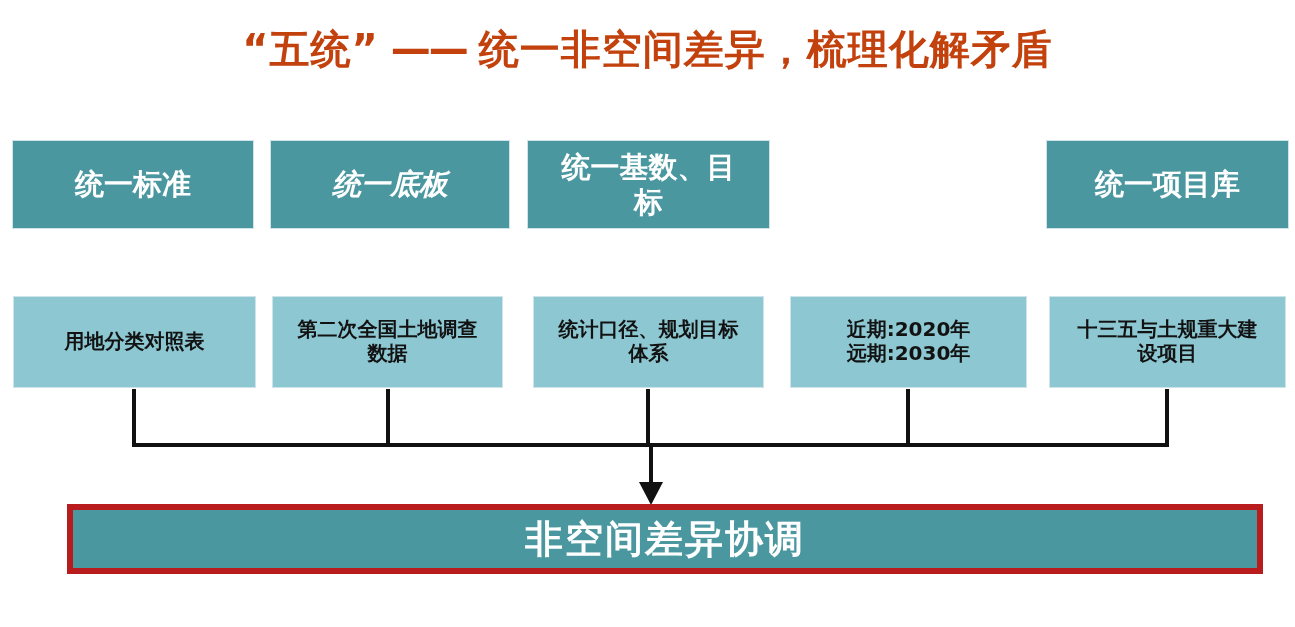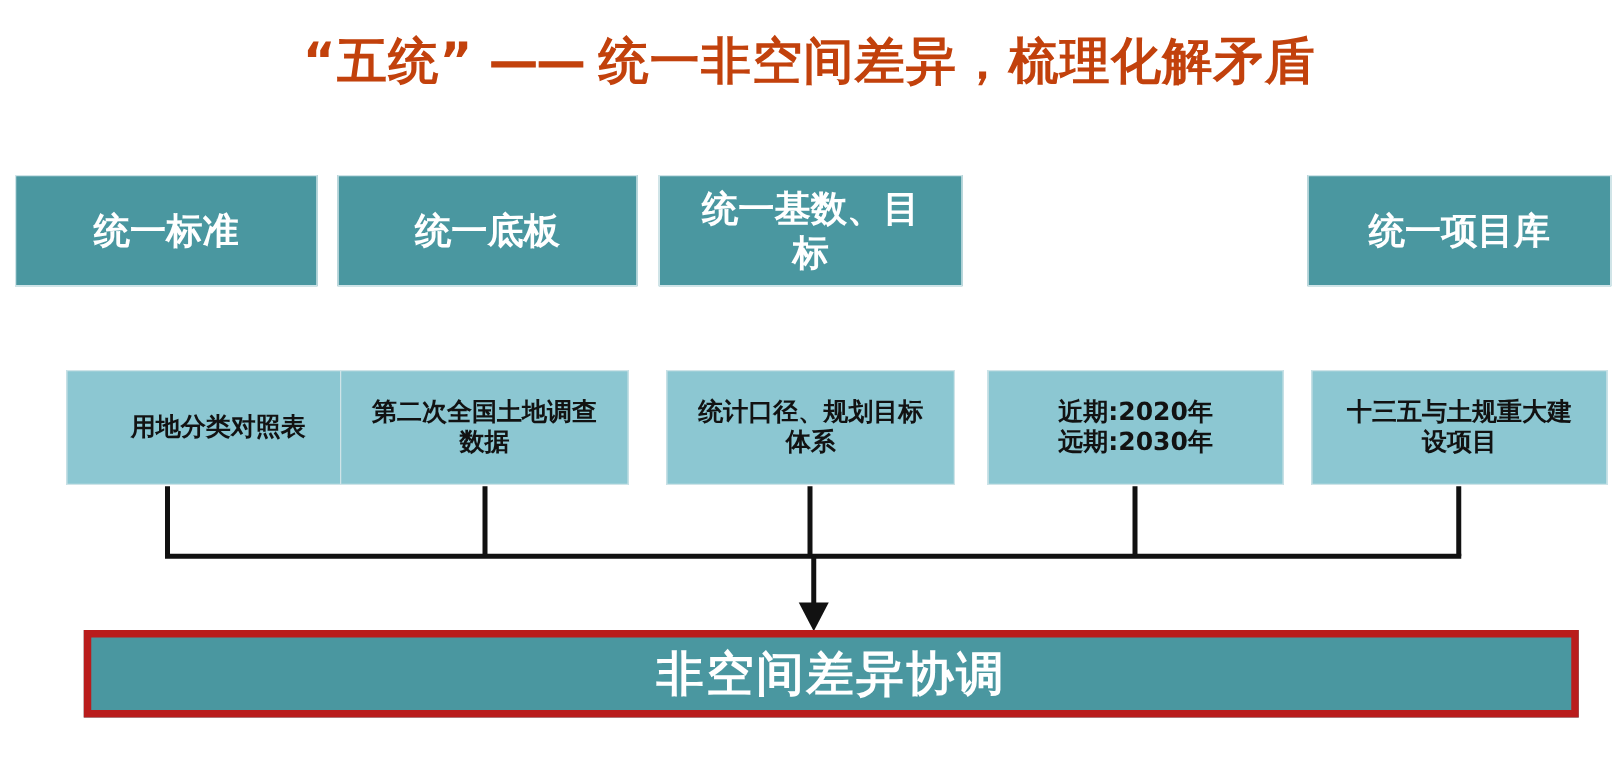--- a/index.html
+++ b/index.html
@@ -77,27 +77,27 @@
     font-weight: bold;
     letter-spacing: 2px;
     display: flex;
     align-items: center;
     justify-content: center;
     border: 6px solid #b91c1c;
   }
 
   
   .c1.row1-box { left: 12px;   width: 242px; }
-  .c2.row1-box { left: 270px;  width: 240px; }
+  .c2.row1-box { left: 270px;  width: 240px; font-style: italic; }
   .c3.row1-box { left: 527px;  width: 243px; }
   .c4.row1-box { left: 787px;  width: 243px; }
   .c5.row1-box { left: 1046px; width: 243px; }
 
   
-  .c1.row2-box { left: 13px;   width: 243px; margin-left: 40px; }
+  .c1.row2-box { left: 13px;   width: 243px; }
   .c2.row2-box { left: 272px;  width: 231px; }
   .c3.row2-box { left: 533px;  width: 231px; justify-content: flex-end; }
   .c4.row2-box { left: 790px;  width: 237px; }
   .c5.row2-box { left: 1049px; width: 237px; }
 
   
   .connectors {
     position: absolute;
     left: 0;
     top: 0;

